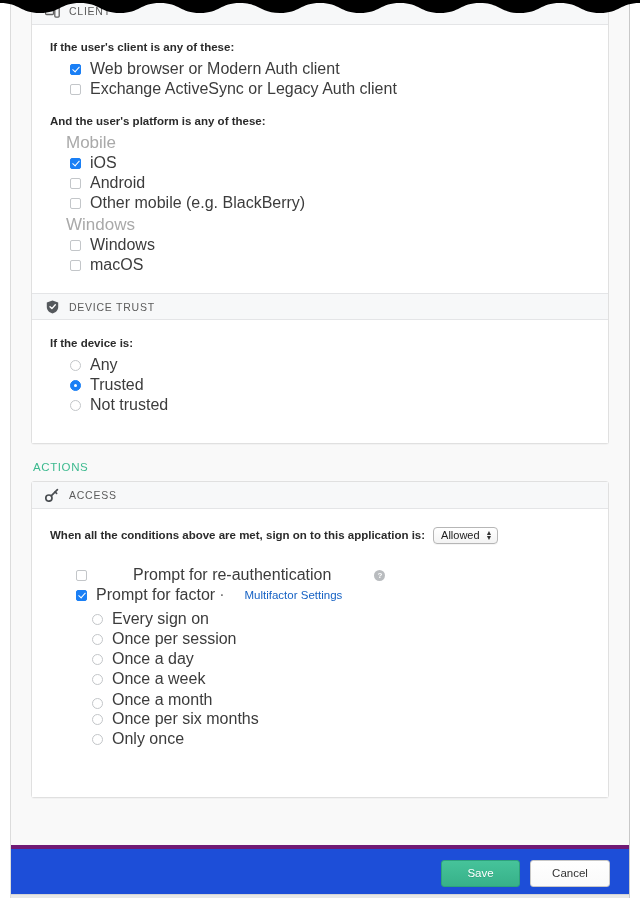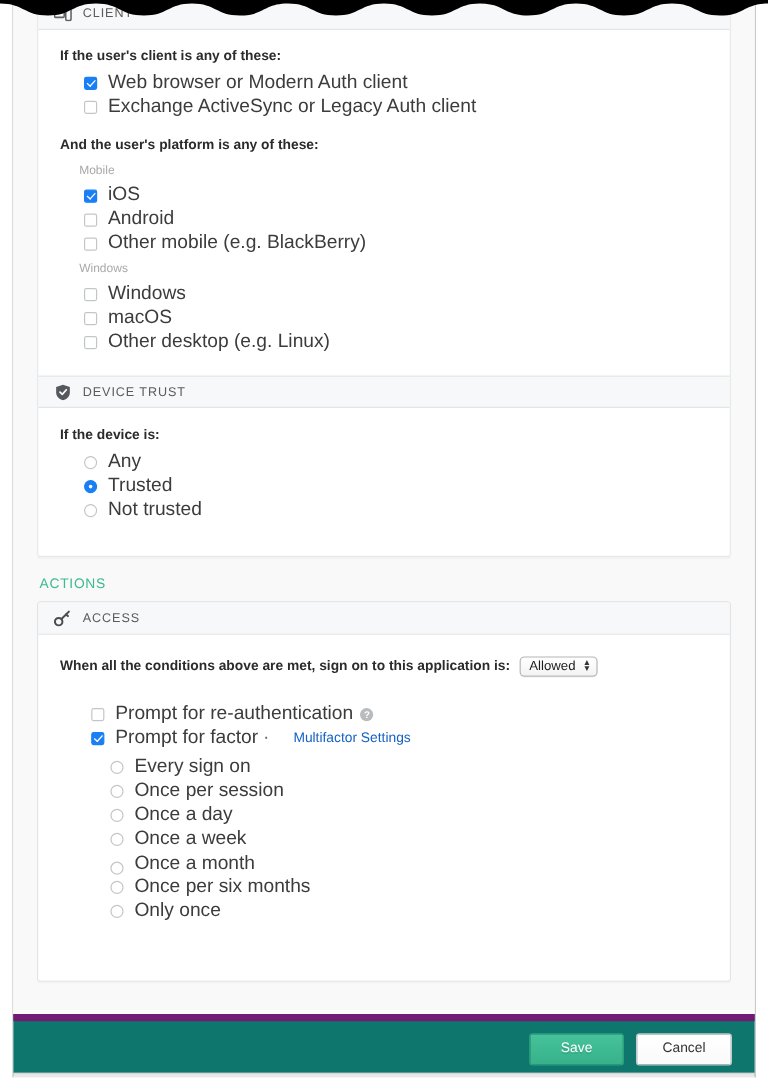--- a/index.html
+++ b/index.html
@@ -89,21 +89,21 @@
     margin-left: 38px;
   }
   .opt-row .lbl {
     font-size: 16px;
     color: #3c3c3c;
     margin-left: 9px;
     white-space: nowrap;
   }
 
   .group-head {
-    font-size: 10px;
+    font-size: 17px;
     color: #a9a9a9;
     margin-left: 34px;
     height: 20px;
     line-height: 20px;
   }
 
   
   .cb {
     width: 11px; height: 11px;
     border: 1px solid #c3c6c9;
@@ -208,22 +208,22 @@
     margin-left: 6px;
     display: inline-block;
     font-weight: bold;
   }
 
   
   #footer {
     position: absolute;
     left: 0; top: 845px;
     width: 618px; height: 52px;
-    background: #0f766e;
-    border-top: 6px solid #701a75;
+    background: #1d4ed8;
+    border-top: 4px solid #701a75;
     display: flex;
     align-items: center;
     justify-content: flex-end;
     padding-right: 19px;
   }
   .btn {
     height: 27px;
     min-width: 80px;
     border-radius: 3px;
     font-size: 11.5px;
@@ -303,24 +303,20 @@
         </div>
 
         <div class="group-head" style="margin-top:2px;">Windows</div>
         <div class="opt-row">
           <span class="cb"></span>
           <span class="lbl">Windows</span>
         </div>
         <div class="opt-row">
           <span class="cb"></span>
           <span class="lbl">macOS</span>
-        </div>
-        <div class="opt-row">
-          <span class="cb"></span>
-          <span class="lbl">Other desktop (e.g. Linux)</span>
         </div>
       </div>
 
       <div class="card-section-head" style="border-top:1px solid #e4e5e7;">
         <span class="sect-icon">
           <svg width="13" height="14" viewBox="0 0 13 14">
             <path d="M6.5 0.6 L12.2 2.6 V7 C12.2 10.4 9.6 12.6 6.5 13.5 C3.4 12.6 0.8 10.4 0.8 7 V2.6 Z" fill="#55595d"></path>
             <path d="M4 6.7 L5.9 8.6 L9.3 4.8" fill="none" stroke="#ffffff" stroke-width="1.4" stroke-linecap="round" stroke-linejoin="round"></path>
           </svg>
         </span>
@@ -364,21 +360,21 @@
           <span class="txt">When all the conditions above are met, sign on to this application is:</span>
           <span class="fake-select">
             <span>Allowed</span>
             <span class="stepper">
               <span>▲</span>
                 <span>▼</span>
             </span>
           </span>
         </div>
 
-        <div class="opt-row" style="margin-top:20px;margin-left:44px;height:20px;">
+        <div class="opt-row" style="margin-top:20px;margin-left:44px;height:20px;gap:37px;">
           <span class="cb"></span>
           <span class="lbl">Prompt for re-authentication</span>
           <span class="help-ico">?</span>
         </div>
 
         <div class="opt-row" style="margin-left:44px;height:20px;">
           <span class="cb on"></span>
           <span class="lbl">Prompt for factor</span>
           <span class="lbl" style="margin-left:4px;color:#6b6b6b;">·</span>
           <a class="mfa-link" style="margin-left:20px;">Multifactor Settings</a>

